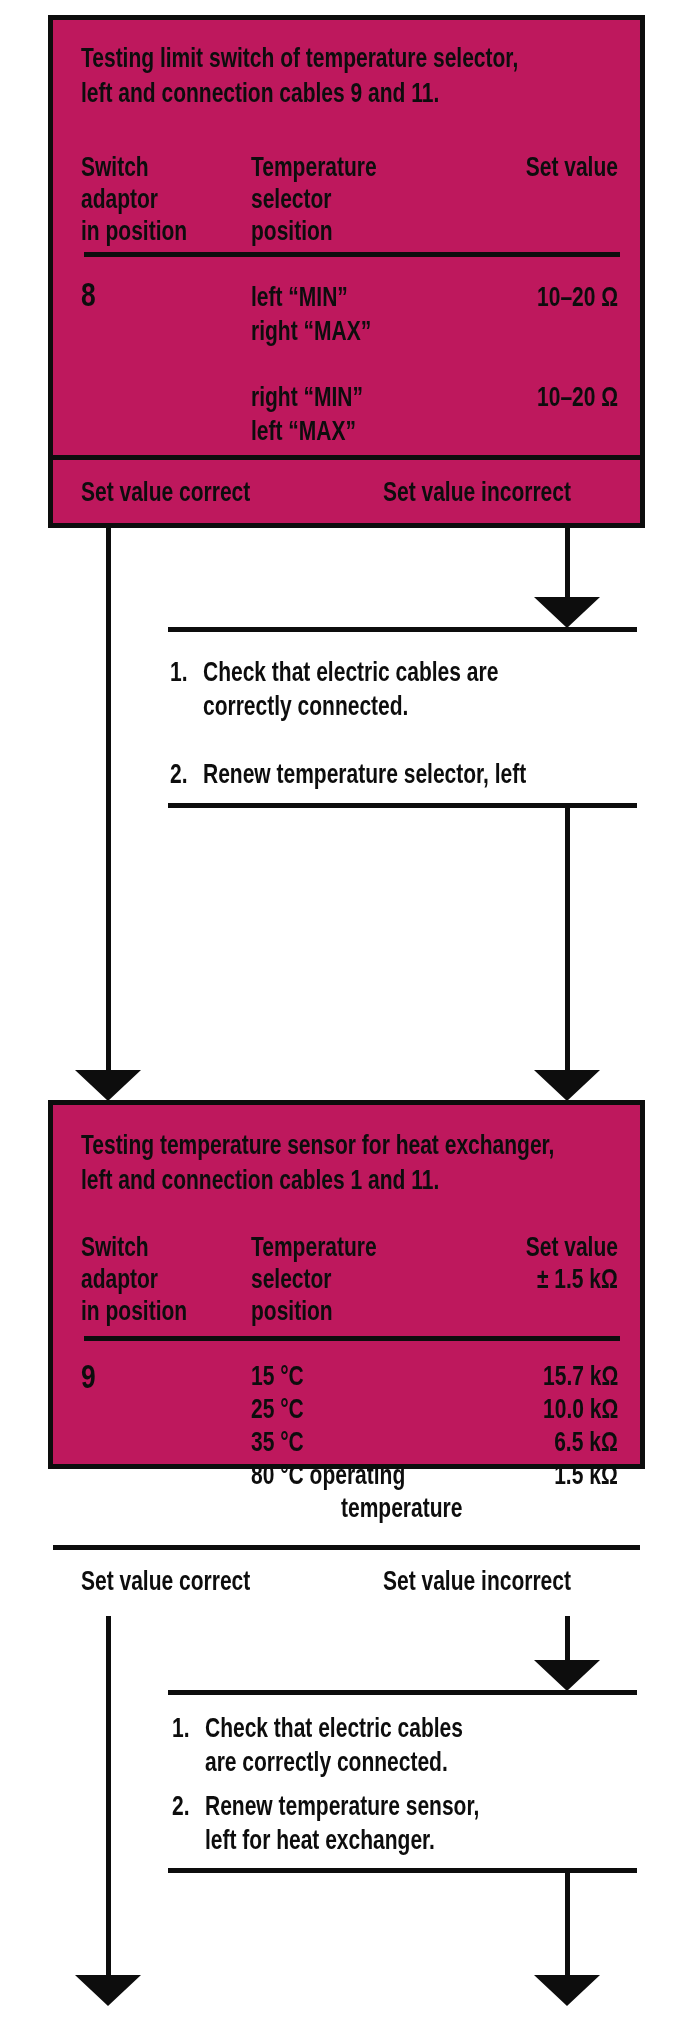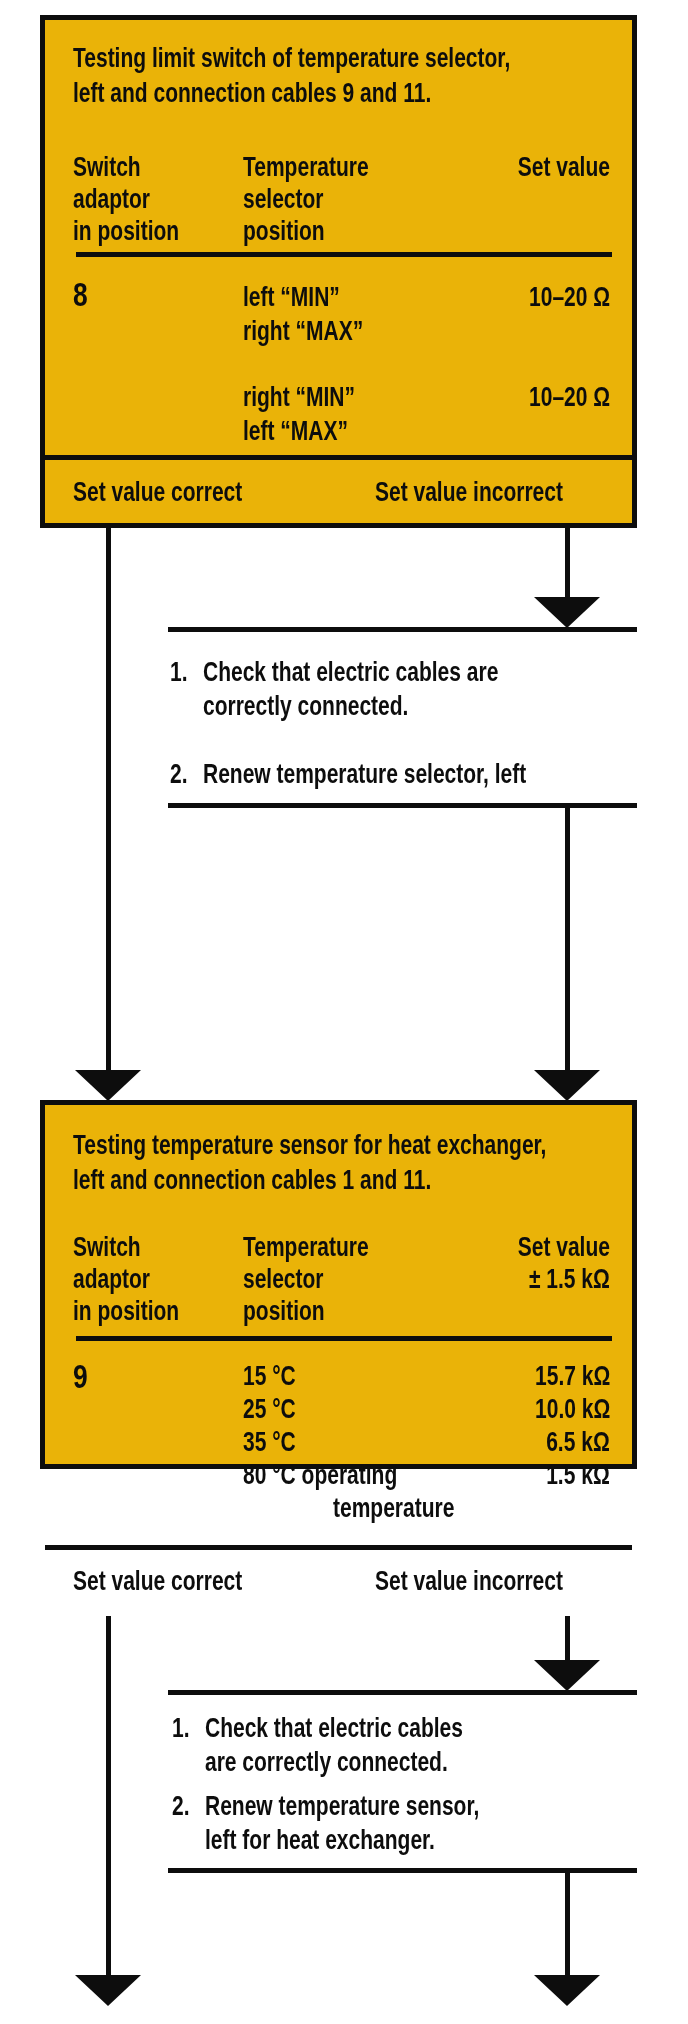--- a/index.html
+++ b/index.html
@@ -15,22 +15,22 @@
     white-space:nowrap; transform:scaleX(0.75); transform-origin:0 0;
     letter-spacing:0;
   }
   .t-r {
     position:absolute; font-weight:bold; font-size:28px; line-height:28px;
     white-space:nowrap; transform:scaleX(0.75); transform-origin:100% 0;
     text-align:right;
   }
   .big { font-size:33px; line-height:33px; transform:scaleX(0.8); }
   .testbox {
-    position:absolute; left:40px; width:597px; border:5px solid #0d0d0d;
-    background:#eab308; box-sizing:border-box;
+    position:absolute; left:48px; width:597px; border:5px solid #0d0d0d;
+    background:#be185d; box-sizing:border-box;
   }
   .rule { position:absolute; background:#0d0d0d; height:5px; }
   .vline { position:absolute; background:#0d0d0d; width:5px; }
   .arrow {
     position:absolute; width:0; height:0;
     border-left:33px solid transparent; border-right:33px solid transparent;
     border-top:31px solid #0d0d0d;
   }
 </style>
 </head>

